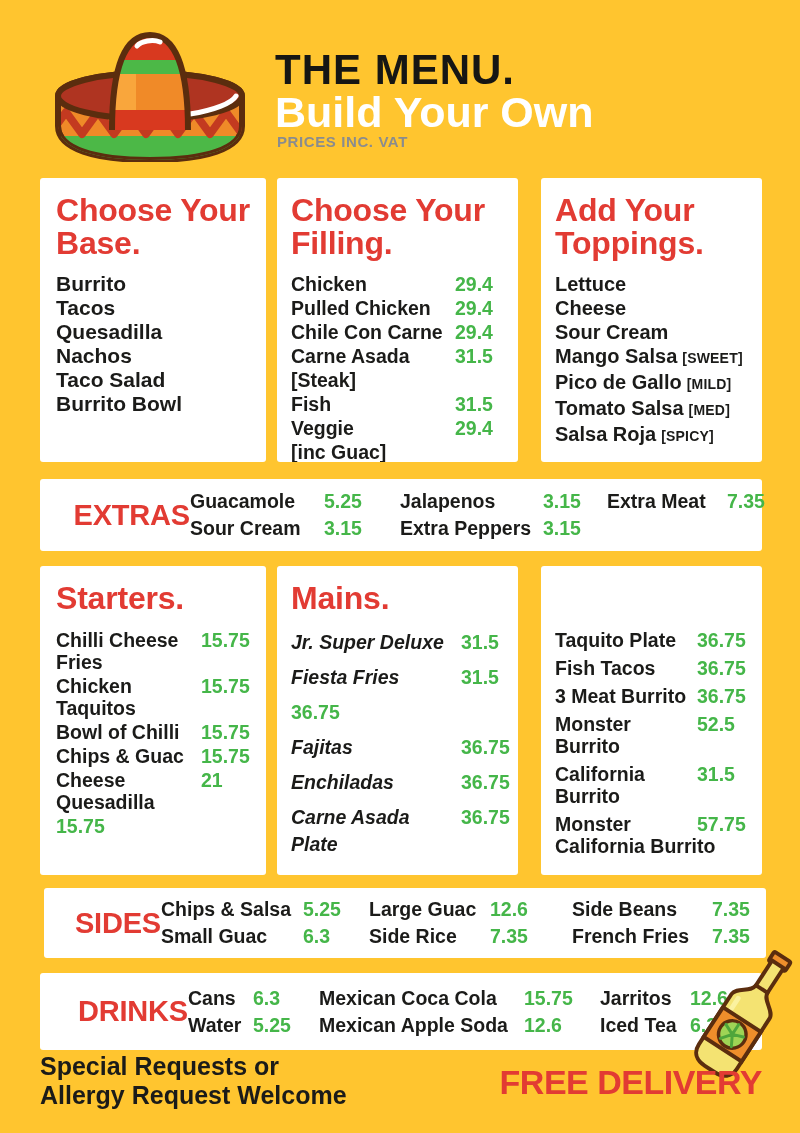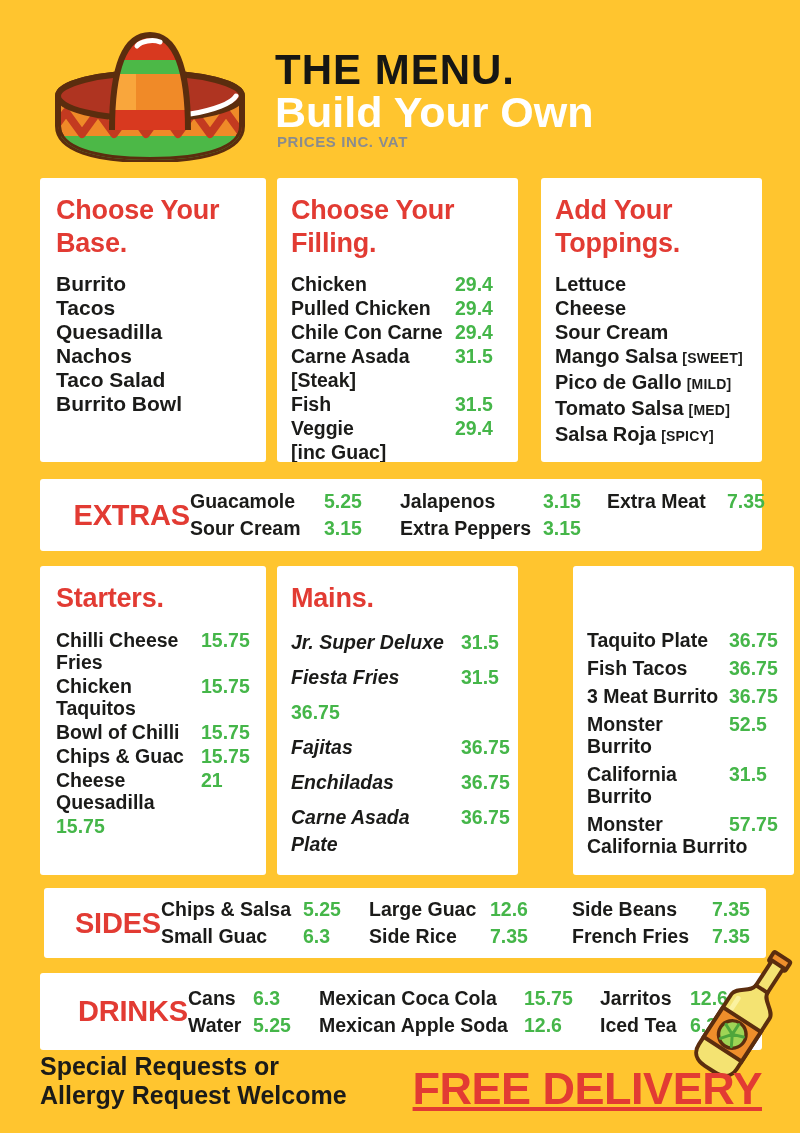--- a/index.html
+++ b/index.html
@@ -17,34 +17,34 @@
   }
 
   
   .sombrero { position:absolute; left:50px; top:22px; width:198px; height:140px; }
   .header-title { position:absolute; left:275px; top:46px; font-size:42px; letter-spacing:1px; color:#161614; }
   .header-subtitle { position:absolute; left:275px; top:88px; font-size:43px; color:#FFFFFF; }
   .header-note { position:absolute; left:277px; top:133px; font-size:15px; letter-spacing:0.6px; color:#8A8C8E; }
 
   
   .card { position:absolute; background:#FFFFFF; border-radius:3px; padding:16px; overflow:hidden; }
-  .card h2 { margin:0 0 12px 0; font-size:27px; line-height:33px; color:#E23B33; letter-spacing:-0.2px; }
+  .card h2 { margin:0 0 12px 0; font-size:32px; line-height:33px; color:#E23B33; letter-spacing:-0.2px; }
   .row1 h2 { min-height:66px; }
   .row2 h2 { min-height:33px; margin-bottom:14px; }
 
   .card .row { display:flex; align-items:flex-start; color:#1B1B19; }
   .nm { white-space:pre; flex:none; }
   .pr { color:#45B649; }
 
   .pos-base     { left:40px;  top:178px; width:226px; height:284px; }
   .pos-filling  { left:277px; top:178px; width:241px; height:284px; padding:16px 14px; }
   .pos-toppings { left:541px; top:178px; width:221px; height:284px; padding:16px 14px; }
   .pos-starters { left:40px;  top:566px; width:226px; height:309px; }
   .pos-mains    { left:277px; top:566px; width:241px; height:309px; padding:16px 14px; }
-  .pos-specials { left:541px; top:566px; width:221px; height:309px; padding:16px 14px;margin-left:32px; }
+  .pos-specials { left:541px; top:566px; width:221px; height:309px; padding:16px 14px; }
 
   .base .row     { font-size:21px;   line-height:24px; }
   .filling .row  { font-size:19.5px; line-height:24px; }
   .filling .nm   { width:164px; }
   .toppings .row { font-size:20px;   line-height:24px; align-items:baseline; }
   .toppings .tag { font-size:14px; letter-spacing:0.2px; padding-left:5px; white-space:pre; }
   .starters .row { font-size:19.5px; line-height:22px; margin-bottom:2px; }
   .starters .nm  { width:145px; }
   .mains .row    { font-size:19.5px; line-height:27px; margin-bottom:8px; }
   .mains .nm     { width:170px;font-style:italic; }
@@ -70,21 +70,21 @@
   .extras .c3 .nm{width:120px} .extras .c3 .pr{width:56px}
   .sides .c1 .nm{width:142px}  .sides .c1 .pr{width:50px}
   .sides .c2 .nm{width:121px}  .sides .c2 .pr{width:66px}
   .sides .c3 .nm{width:140px}  .sides .c3 .pr{width:45px}
   .drinks .c1 .nm{width:65px}  .drinks .c1 .pr{width:50px}
   .drinks .c2 .nm{width:205px} .drinks .c2 .pr{width:60px}
   .drinks .c3 .nm{width:90px}  .drinks .c3 .pr{width:50px}
 
   
   .footer-note  { position:absolute; left:40px; top:1052px; font-size:25px; line-height:29px; color:#1B1B19; white-space:pre-line; }
-  .footer-promo { position:absolute; right:38px; top:1063px; font-size:45px; color:#E23B33; letter-spacing:-0.5px; white-space:nowrap; z-index:6;text-decoration:underline; }
+  .footer-promo { position:absolute; right:38px; top:1063px; font-size:34px; color:#E23B33; letter-spacing:-0.5px; white-space:nowrap; z-index:6; }
   .bottle { position:absolute; left:684px; top:938px; width:118px; height:150px; z-index:5; }
 </style>
 </head>
 <body>
 
 <div class="page">
 
   <svg class="sombrero" viewBox="0 0 198 140">
     <defs>
       <clipPath id="wallClip">

